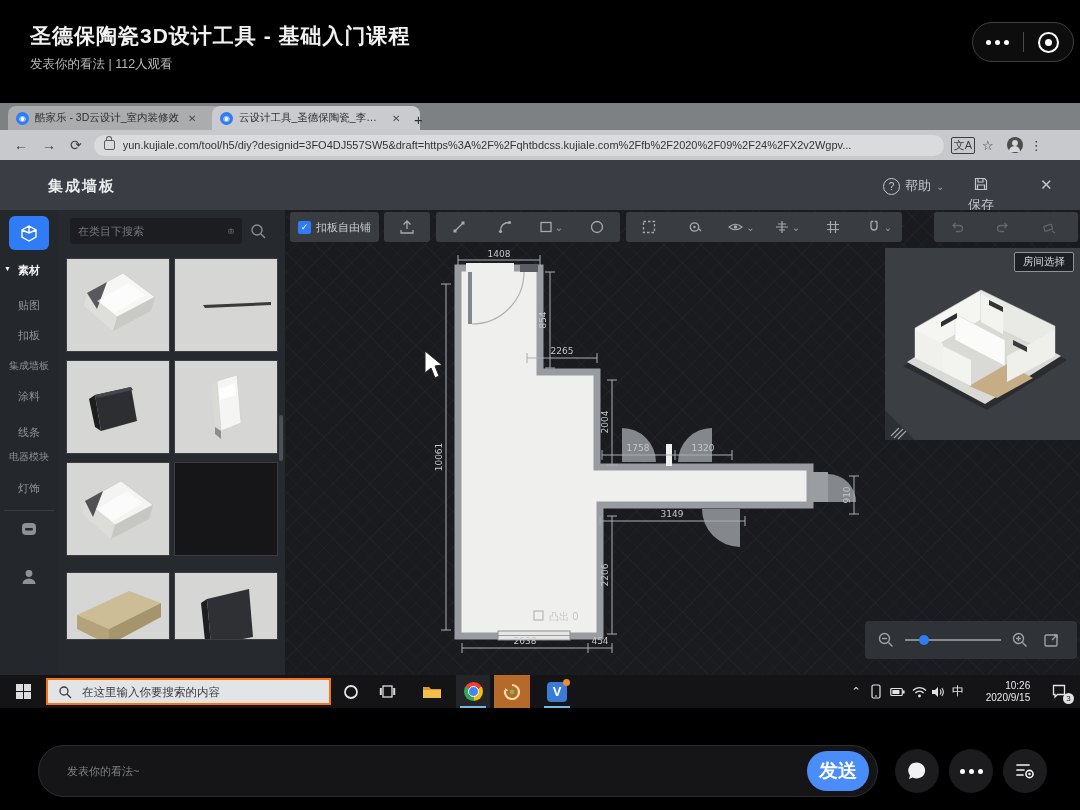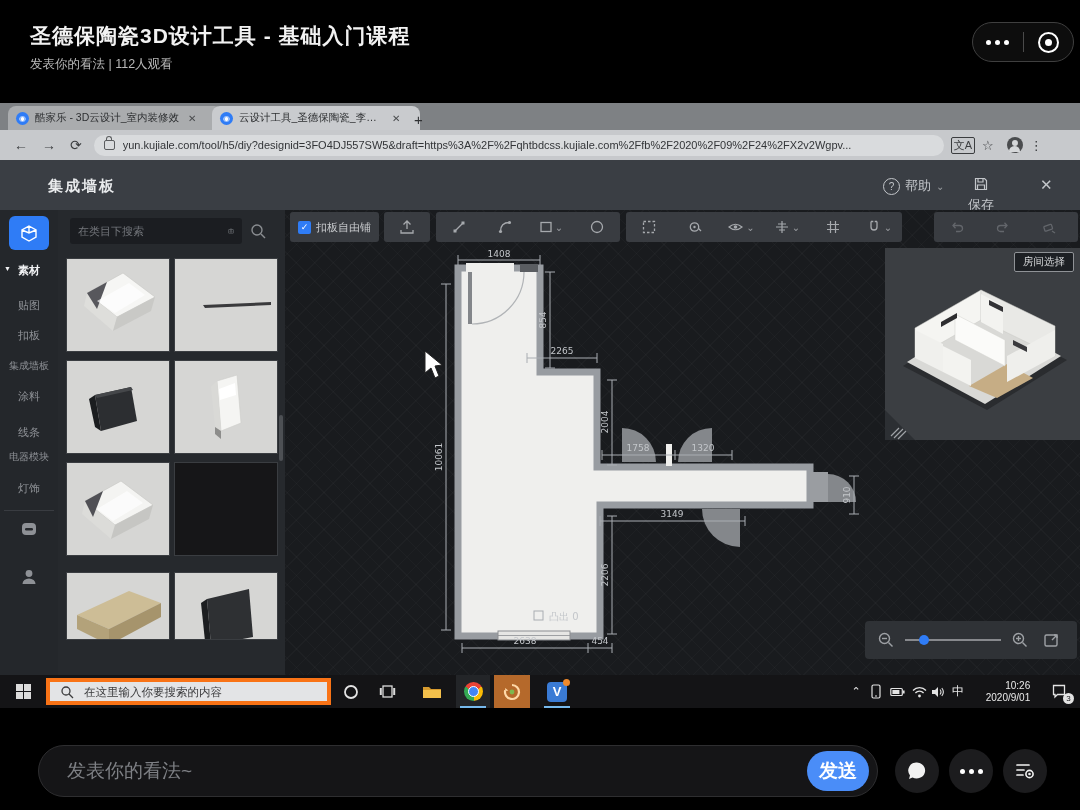--- a/index.html
+++ b/index.html
@@ -73,33 +73,33 @@
   .cbx-label{color:#c8cacd;font-size:11px;margin-right:8px;white-space:nowrap;}
   
   #preview{left:600px;top:38px;width:195px;height:192px;background:#3b3e42;}
   #room-btn{position:absolute;right:6px;top:4px;height:18px;padding:0 8px;border:1px solid #8f9296;border-radius:2px;
     background:rgba(25,27,30,.85);color:#d6d8da;font-size:10.5px;display:flex;align-items:center;}
   #zoombar{left:580px;top:411px;width:212px;height:38px;background:#2f3236;border-radius:4px;display:flex;align-items:center;}
   #ztrack{position:relative;width:96px;height:2px;background:#87898d;margin:0 10px;}
   #zthumb{position:absolute;left:14px;top:-4px;width:10px;height:10px;border-radius:50%;background:#2f7cf6;}
   
   #taskbar{left:0;top:675px;width:1080px;height:33px;background:#141416;display:flex;align-items:center;}
-  #tsearch{position:absolute;left:46px;top:3px;width:285px;height:27px;background:#e3e4e6;border:4px solid #f97316;
+  #tsearch{position:absolute;left:46px;top:3px;width:285px;height:27px;background:#e3e4e6;border:2px solid #f97316;
     box-sizing:border-box;display:flex;align-items:center;}
   #tsearch input{flex:1;border:none;outline:none;background:transparent;font-size:11.5px;color:#2e2e30;
     font-family:"Liberation Sans","DejaVu Sans",sans-serif;}
   #tsearch input::placeholder{color:#3b3b3d;}
   .task-ic{position:absolute;top:0;height:33px;display:flex;align-items:center;justify-content:center;}
   .underline:after{content:"";position:absolute;left:4px;right:4px;bottom:0;height:2px;background:#76b9ed;}
   .tray-t{color:#e8e8e8;font-size:11px;}
   #clock{text-align:right;color:#eaeaea;font-size:10px;line-height:12px;}
   
   #cpill{left:38px;top:745px;width:840px;height:52px;background:#151517;border:1px solid #2e2e30;border-radius:27px;
     display:flex;align-items:center;box-sizing:border-box;padding:0 8px 0 26px;}
-  #cpill input{flex:1;background:transparent;border:none;outline:none;color:#a16207;font-size:19px;
+  #cpill input{flex:1;background:transparent;border:none;outline:none;color:#a16207;font-size:11px;
     font-family:Liberation Sans, sans-serif;}
   #cpill input::placeholder{color:#7e8085;}
   #send-btn{width:62px;height:40px;border-radius:20px;background:#4a8df8;color:#fff;font-size:19px;font-weight:bold;
     display:flex;align-items:center;justify-content:center;}
   .cbtn{position:absolute;top:749px;width:44px;height:44px;border-radius:50%;background:#1c1c1e;display:flex;align-items:center;justify-content:center;}
   svg{display:block;}
   .dimtxt{fill:#c3c6ca;font-size:9px;font-family:"DejaVu Sans",sans-serif;}
 </style>
 </head>
 <body>
@@ -559,21 +559,21 @@
     <div class="task-ic" style="left:930px;width:16px;">
       <svg width="14" height="12" viewBox="0 0 14 12">
           <polygon points="1,4 4,4 7,1 7,11 4,8 1,8" fill="#e3e3e3"></polygon>
           <path d="M9,3.5 a4,4 0 0 1 0,5 M10.8,2 a6.5,6.5 0 0 1 0,8" fill="none" stroke="#e3e3e3" stroke-width="1.1"></path>
         </svg>
     </div>
     <div class="task-ic tray-t" style="left:948px;width:20px;font-size:12px;">中</div>
     <div class="task-ic" style="left:975px;width:66px;">
       <div id="clock">
         <div>10:26</div>
-        <div>2020/9/01</div>
+        <div>2020/9/15</div>
       </div>
     </div>
     <div class="task-ic" style="left:1046px;width:28px;">
       <svg width="17" height="15" viewBox="0 0 17 15">
         <path d="M1.5,1.5 h11 v9 h-7 l-2.5,2.5 v-2.5 h-1.5 z" fill="none" stroke="#e3e3e3" stroke-width="1.3"></path>
       </svg>
       <span style="position:absolute;right:0;bottom:4px;width:11px;height:11px;border-radius:50%;background:#e3e3e3;color:#16161a;font-size:8px;display:flex;align-items:center;justify-content:center;">3</span>
     </div>
   </div>
 

